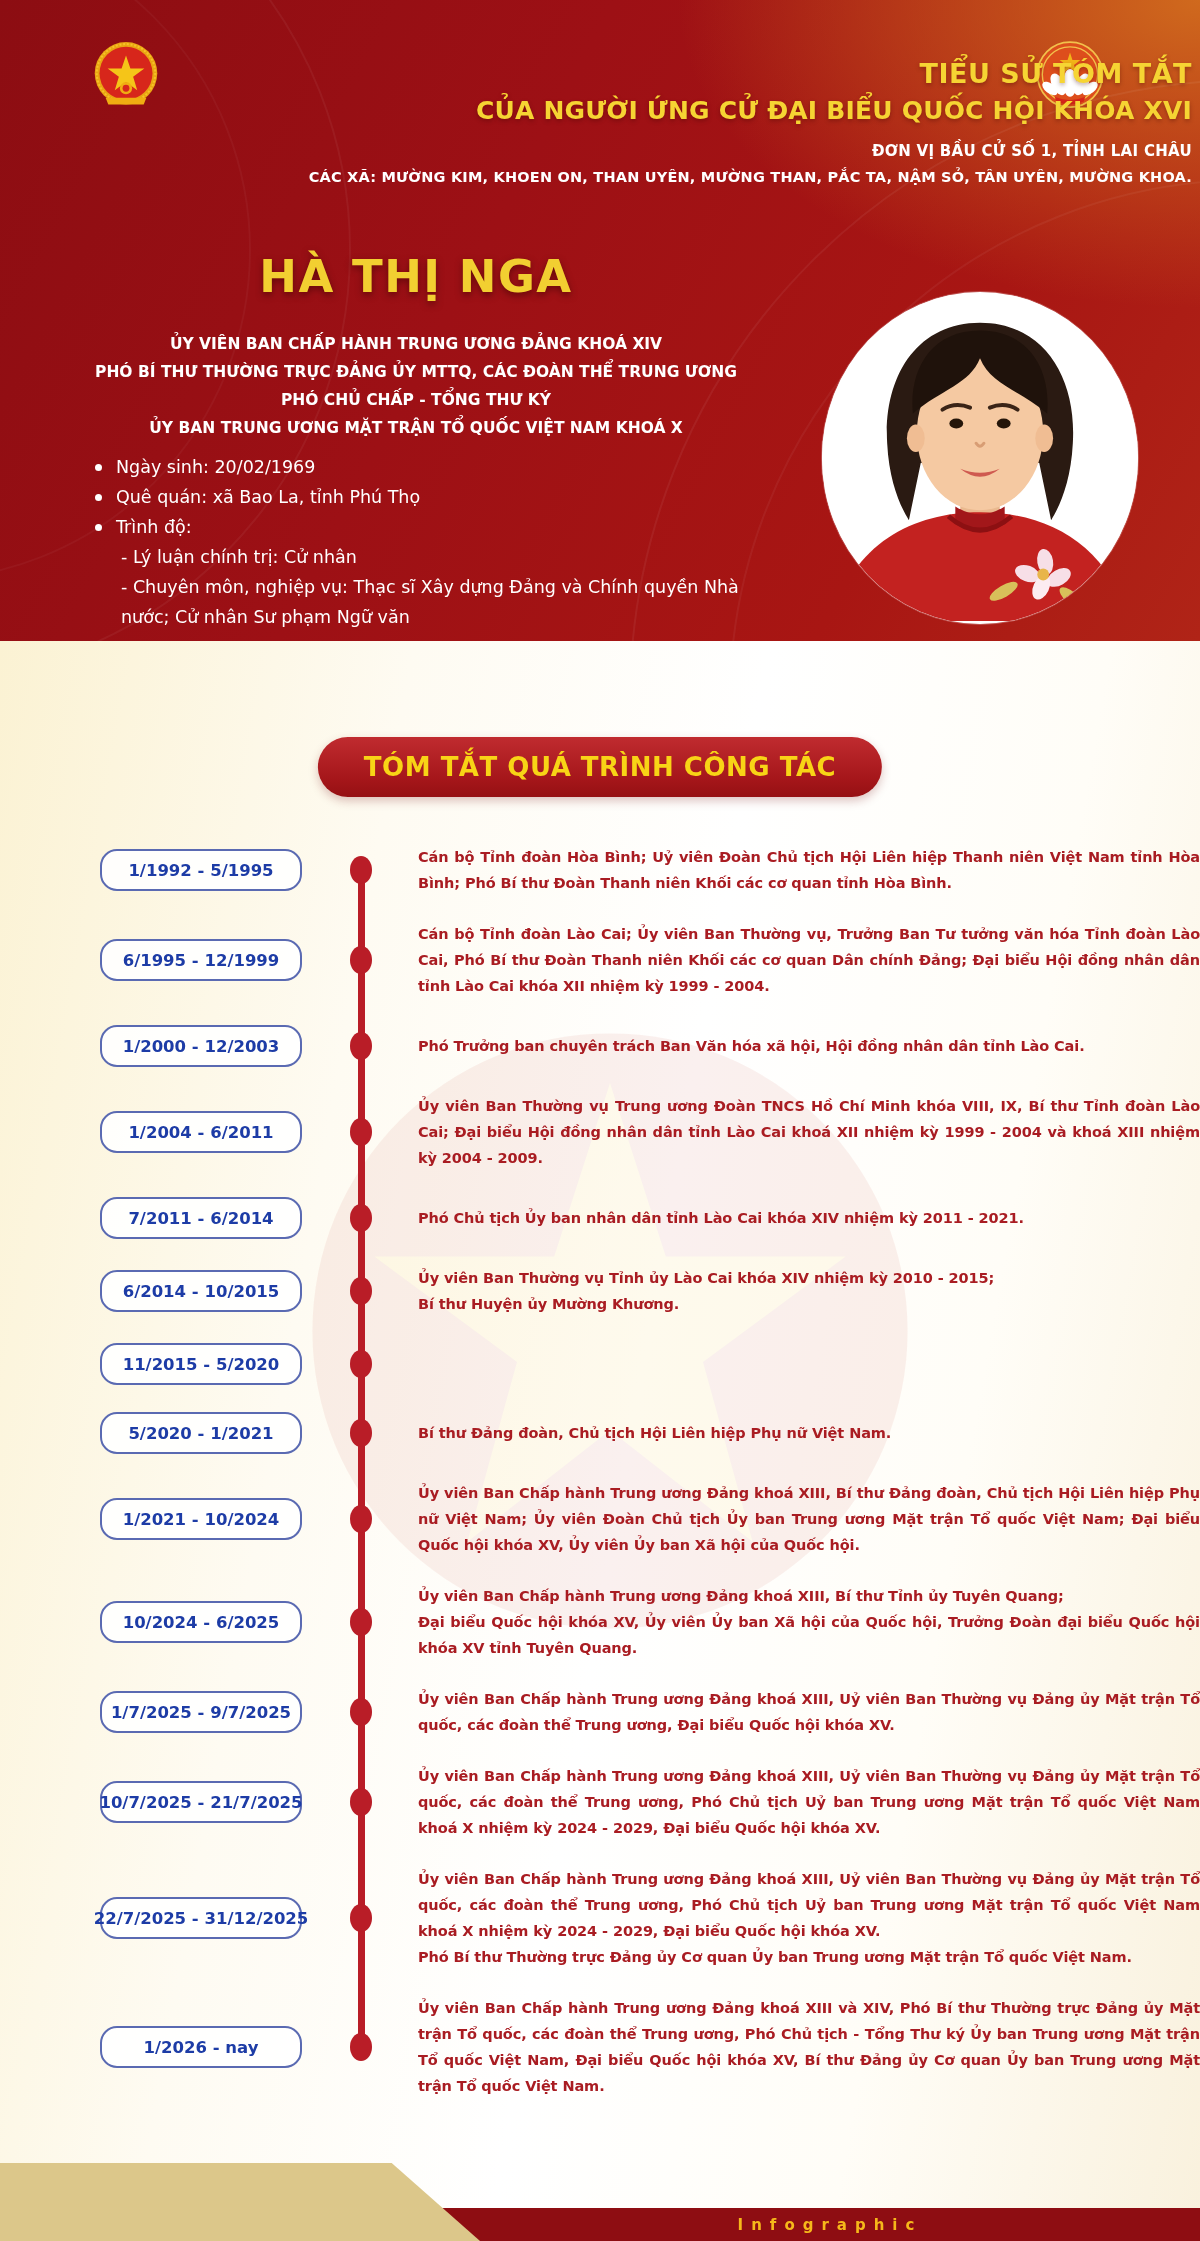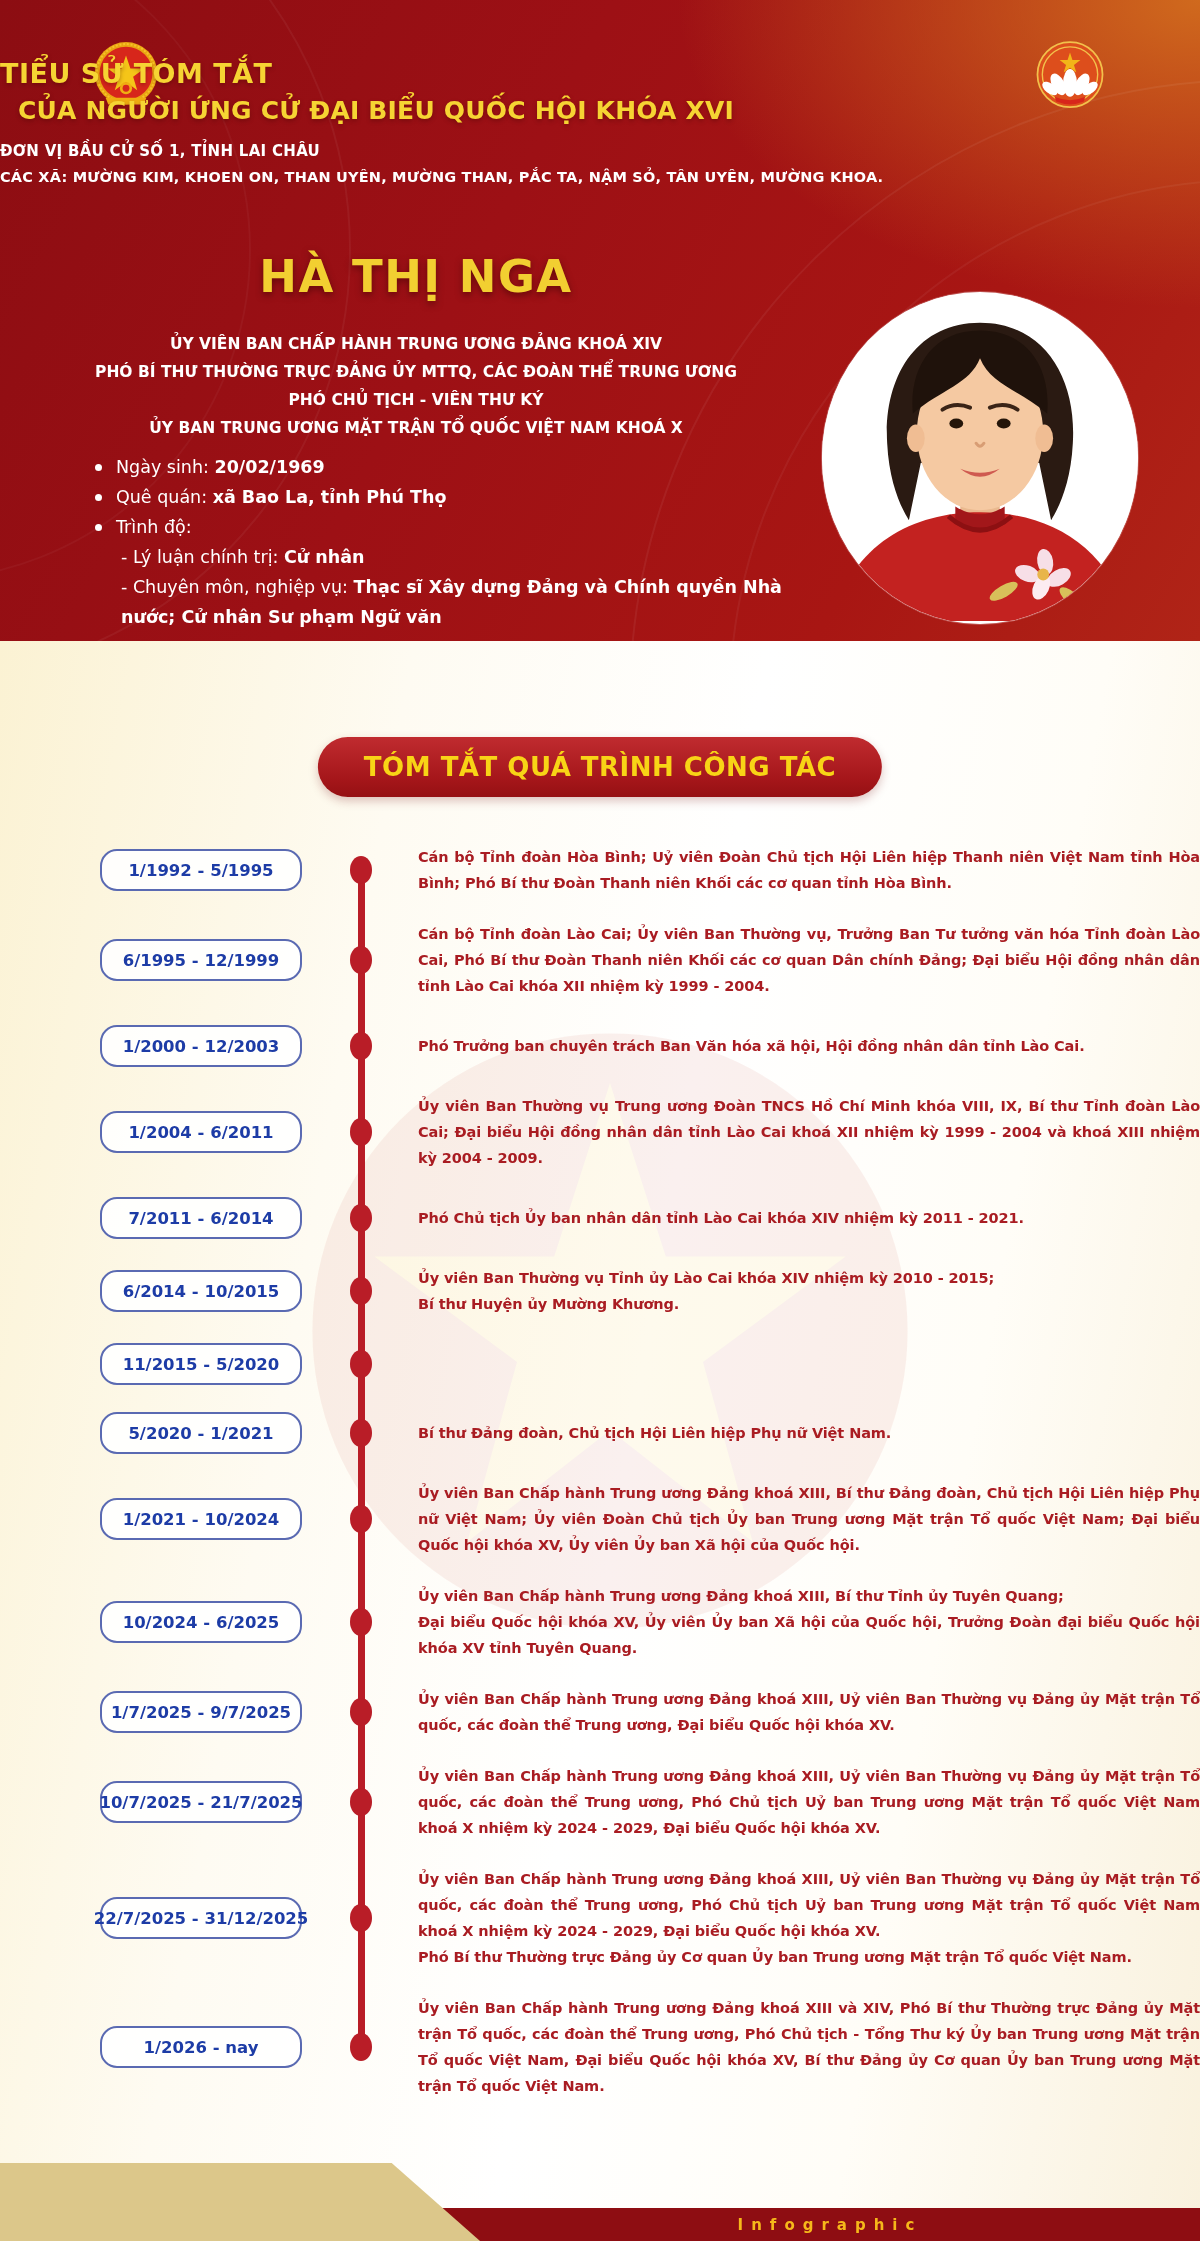--- a/index.html
+++ b/index.html
@@ -8,37 +8,37 @@
   
   .header{position:absolute;top:0;left:0;width:1200px;height:641px;
     background:
       radial-gradient(950px 560px at 100% 0%, rgba(210,110,30,.95) 0%, rgba(210,110,30,0) 55%),
       linear-gradient(118deg,#8c0d12 0%,#9d1015 40%,#a81613 75%,#b02417 100%);}
   .header .arcs{position:absolute;inset:0;width:100%;height:100%;}
 
   .emblem-left{position:absolute;left:92px;top:40px;width:68px;height:72px;}
   .emblem-right{position:absolute;left:1035px;top:40px;width:70px;height:72px;}
 
-  .header-titles{position:absolute;top:58px;left:0;width:1192px;text-align:left;}
+  .header-titles{position:absolute;top:58px;left:0;width:1192px;text-align:right;}
   .title1{font-size:27px;font-weight:800;color:#f6d433;letter-spacing:.5px;text-shadow:0 2px 4px rgba(60,0,0,.35);}
   .title2{margin-top:7px;font-size:25px;font-weight:800;color:#f6d433;letter-spacing:.2px;text-shadow:0 2px 4px rgba(60,0,0,.35);margin-left:18px;}
   .subtitle1{margin-top:17px;font-size:15px;font-weight:bold;color:#ffffff;letter-spacing:.3px;}
   .subtitle2{margin-top:9px;font-size:14.5px;font-weight:bold;color:#ffffff;letter-spacing:.2px;}
 
   .name{position:absolute;top:250px;left:30px;width:772px;text-align:center;font-size:45px;font-weight:800;
     color:#f2cf31;letter-spacing:1.5px;text-shadow:0 3px 7px rgba(50,0,0,.5);}
   .positions{position:absolute;top:330px;left:40px;width:752px;text-align:center;color:#ffffff;
     font-weight:bold;font-size:15.5px;line-height:28px;}
   .positions div{white-space:nowrap;}
 
   .info{position:absolute;top:452px;left:95px;width:690px;color:#ffffff;font-size:17.5px;line-height:30px;}
   .info-row{display:flex;align-items:flex-start;}
   .bullet-dot{flex:none;width:7px;height:7px;border-radius:50%;background:#fff;margin:12px 14px 0 0;}
   .info-sub{padding-left:26px;}
-  .info b{font-weight:700;}
+  .info b{font-weight:400;}
 
   .photo{position:absolute;left:822px;top:292px;width:316px;height:332px;border-radius:50%;background:#ffffff;
     overflow:hidden;box-shadow:0 0 0 1px rgba(255,255,255,.25);}
   .photo svg{display:block;width:100%;height:100%;}
 
   
   .main{position:absolute;top:641px;left:0;width:1200px;height:1600px;
     background:linear-gradient(100deg,#fbf2d3 0%,#fefbf2 28%,#ffffff 52%,#fffdf7 75%,#f9f1dd 100%);}
   .watermark{position:absolute;left:300px;top:380px;width:620px;height:620px;opacity:.07;}
 
@@ -109,21 +109,21 @@
       <div class="title2">CỦA NGƯỜI ỨNG CỬ ĐẠI BIỂU QUỐC HỘI KHÓA XVI</div>
       <div class="subtitle1">ĐƠN VỊ BẦU CỬ SỐ 1, TỈNH LAI CHÂU</div>
       <div class="subtitle2">CÁC XÃ: MƯỜNG KIM, KHOEN ON, THAN UYÊN, MƯỜNG THAN, PẮC TA, NẬM SỎ, TÂN UYÊN, MƯỜNG KHOA.</div>
     </div>
 
     <div class="name">HÀ THỊ NGA</div>
 
     <div class="positions">
       <div>ỦY VIÊN BAN CHẤP HÀNH TRUNG ƯƠNG ĐẢNG KHOÁ XIV</div>
       <div>PHÓ BÍ THƯ THƯỜNG TRỰC ĐẢNG ỦY MTTQ, CÁC ĐOÀN THỂ TRUNG ƯƠNG</div>
-      <div>PHÓ CHỦ TỊCH - VIÊN THƯ KÝ</div>
+      <div>PHÓ CHỦ CHẤP - TỔNG THƯ KÝ</div>
       <div>ỦY BAN TRUNG ƯƠNG MẶT TRẬN TỔ QUỐC VIỆT NAM KHOÁ X</div>
     </div>
 
     <div class="info">
       <div class="info-row">
         <span class="bullet-dot"></span>
         <span><span>Ngày sinh: </span><b>20/02/1969</b></span>
       </div>
       <div class="info-row">
         <span class="bullet-dot"></span>

